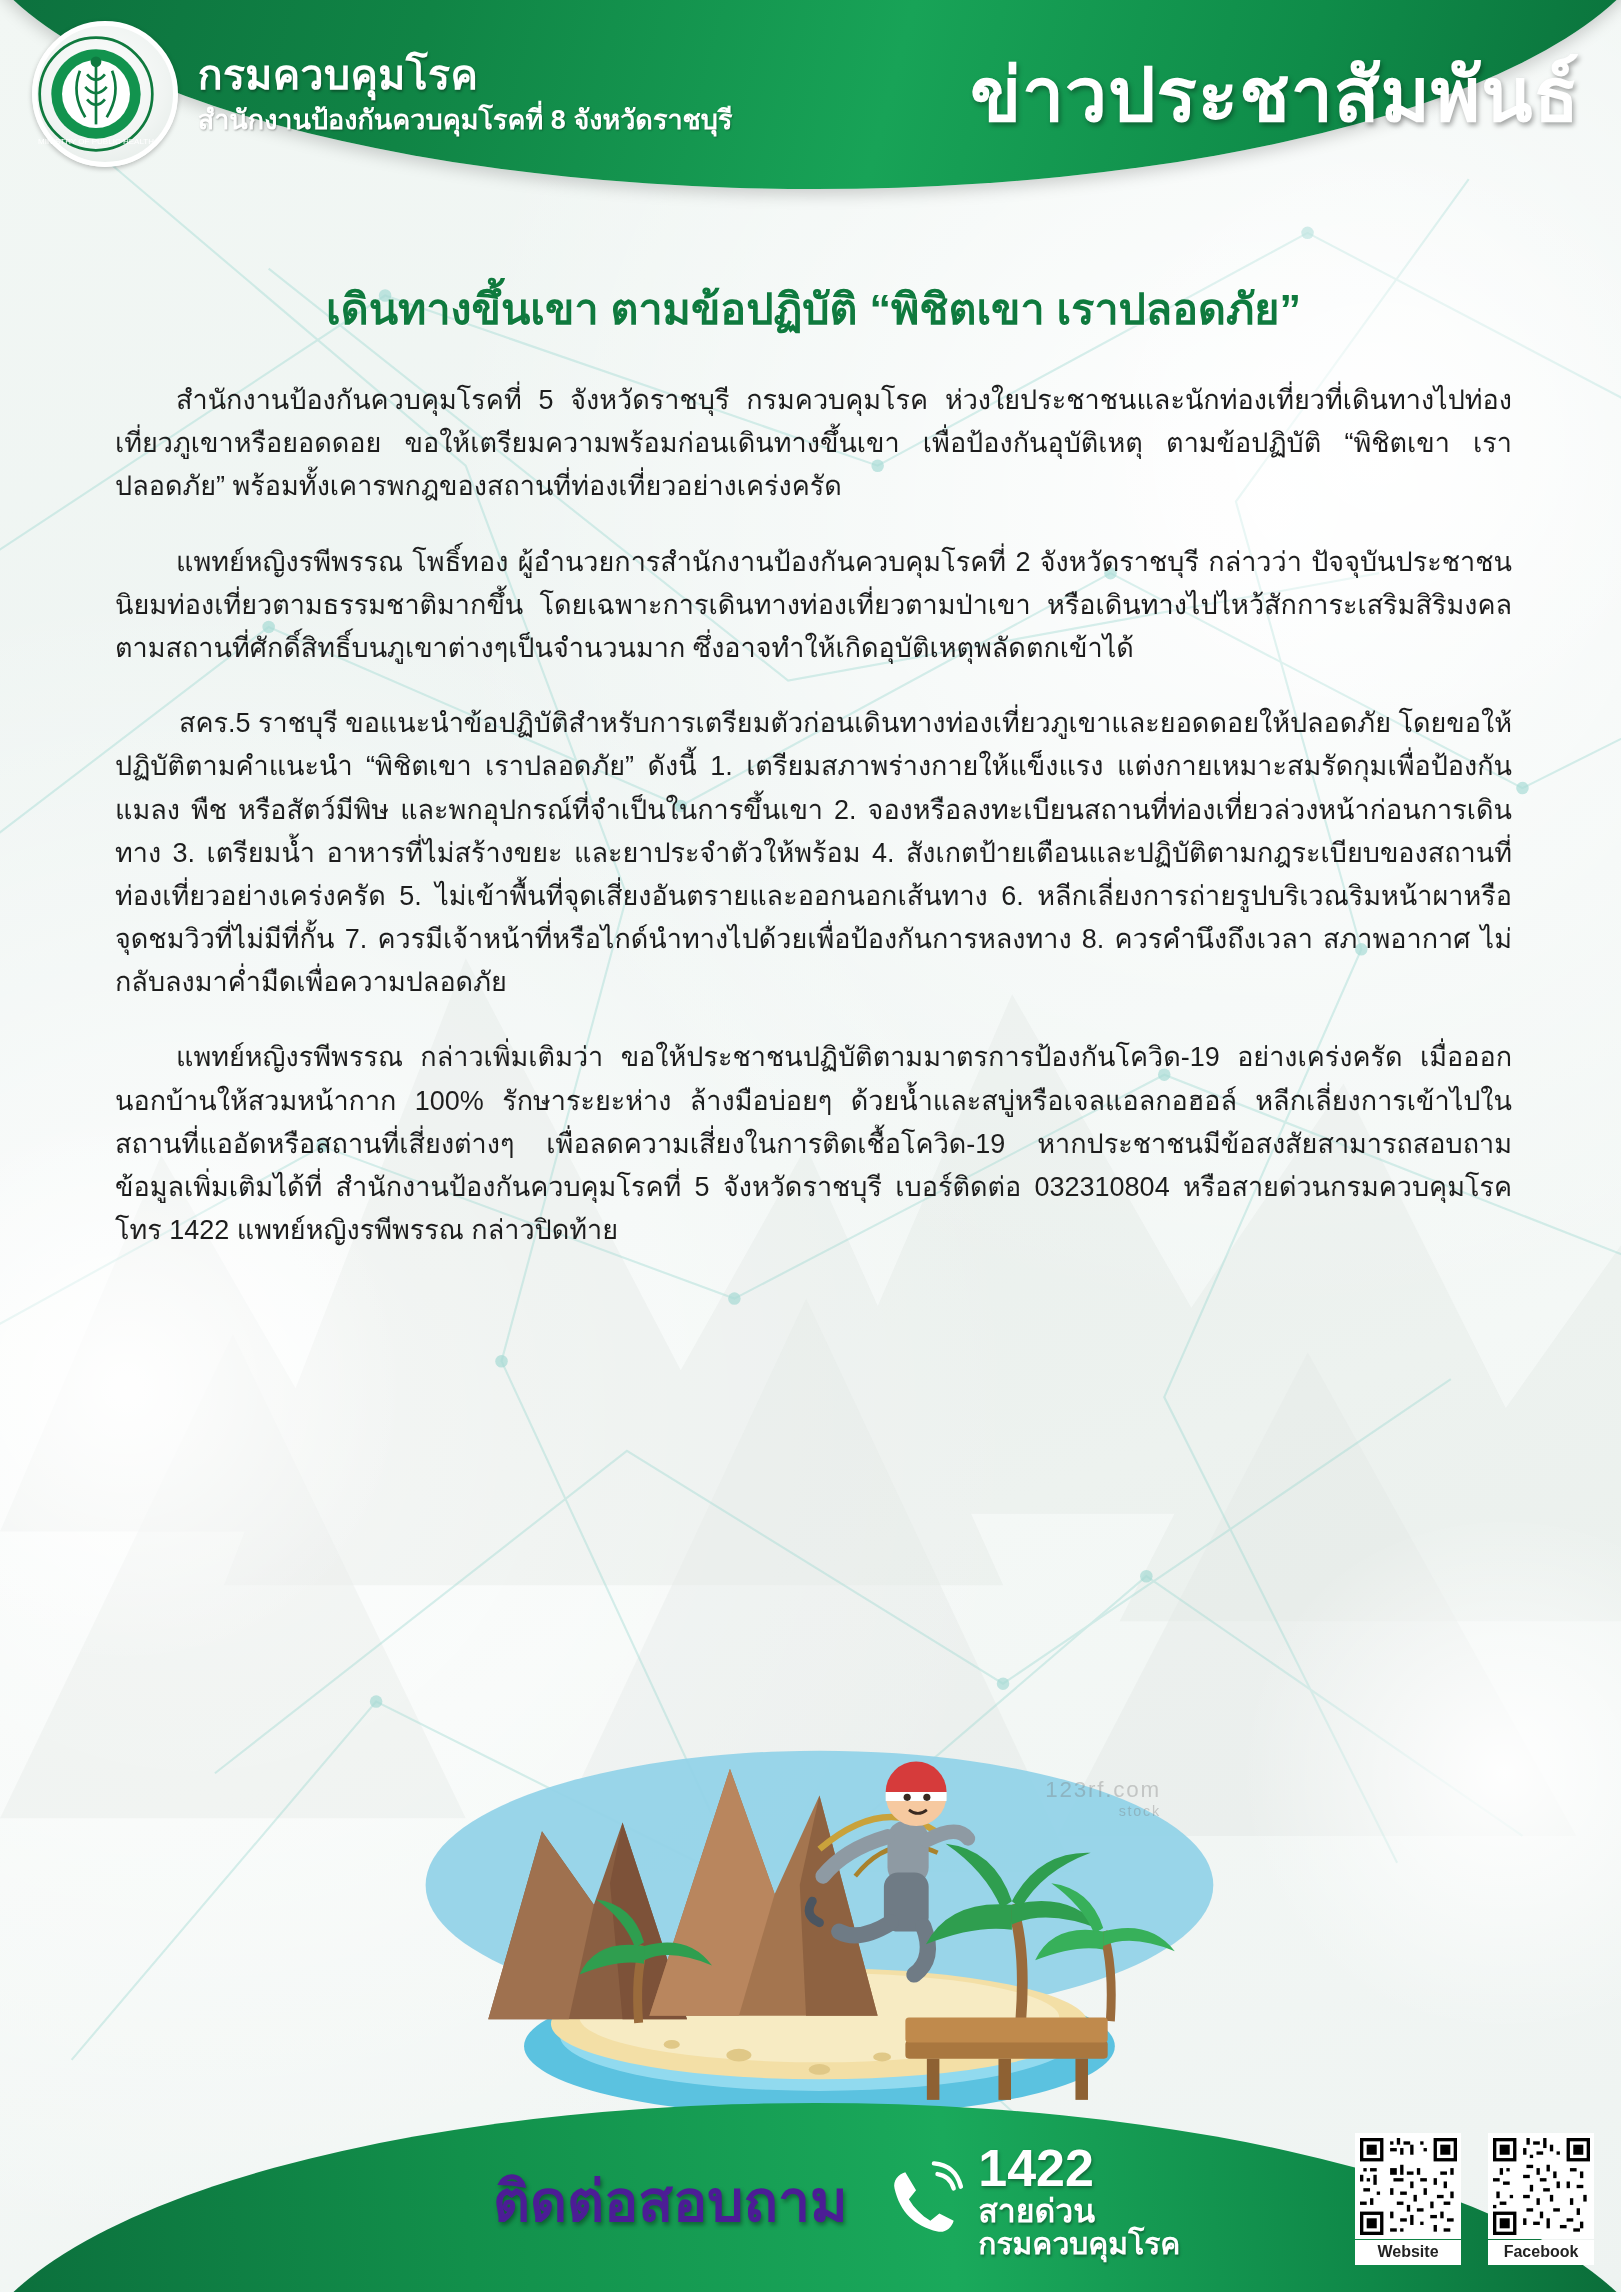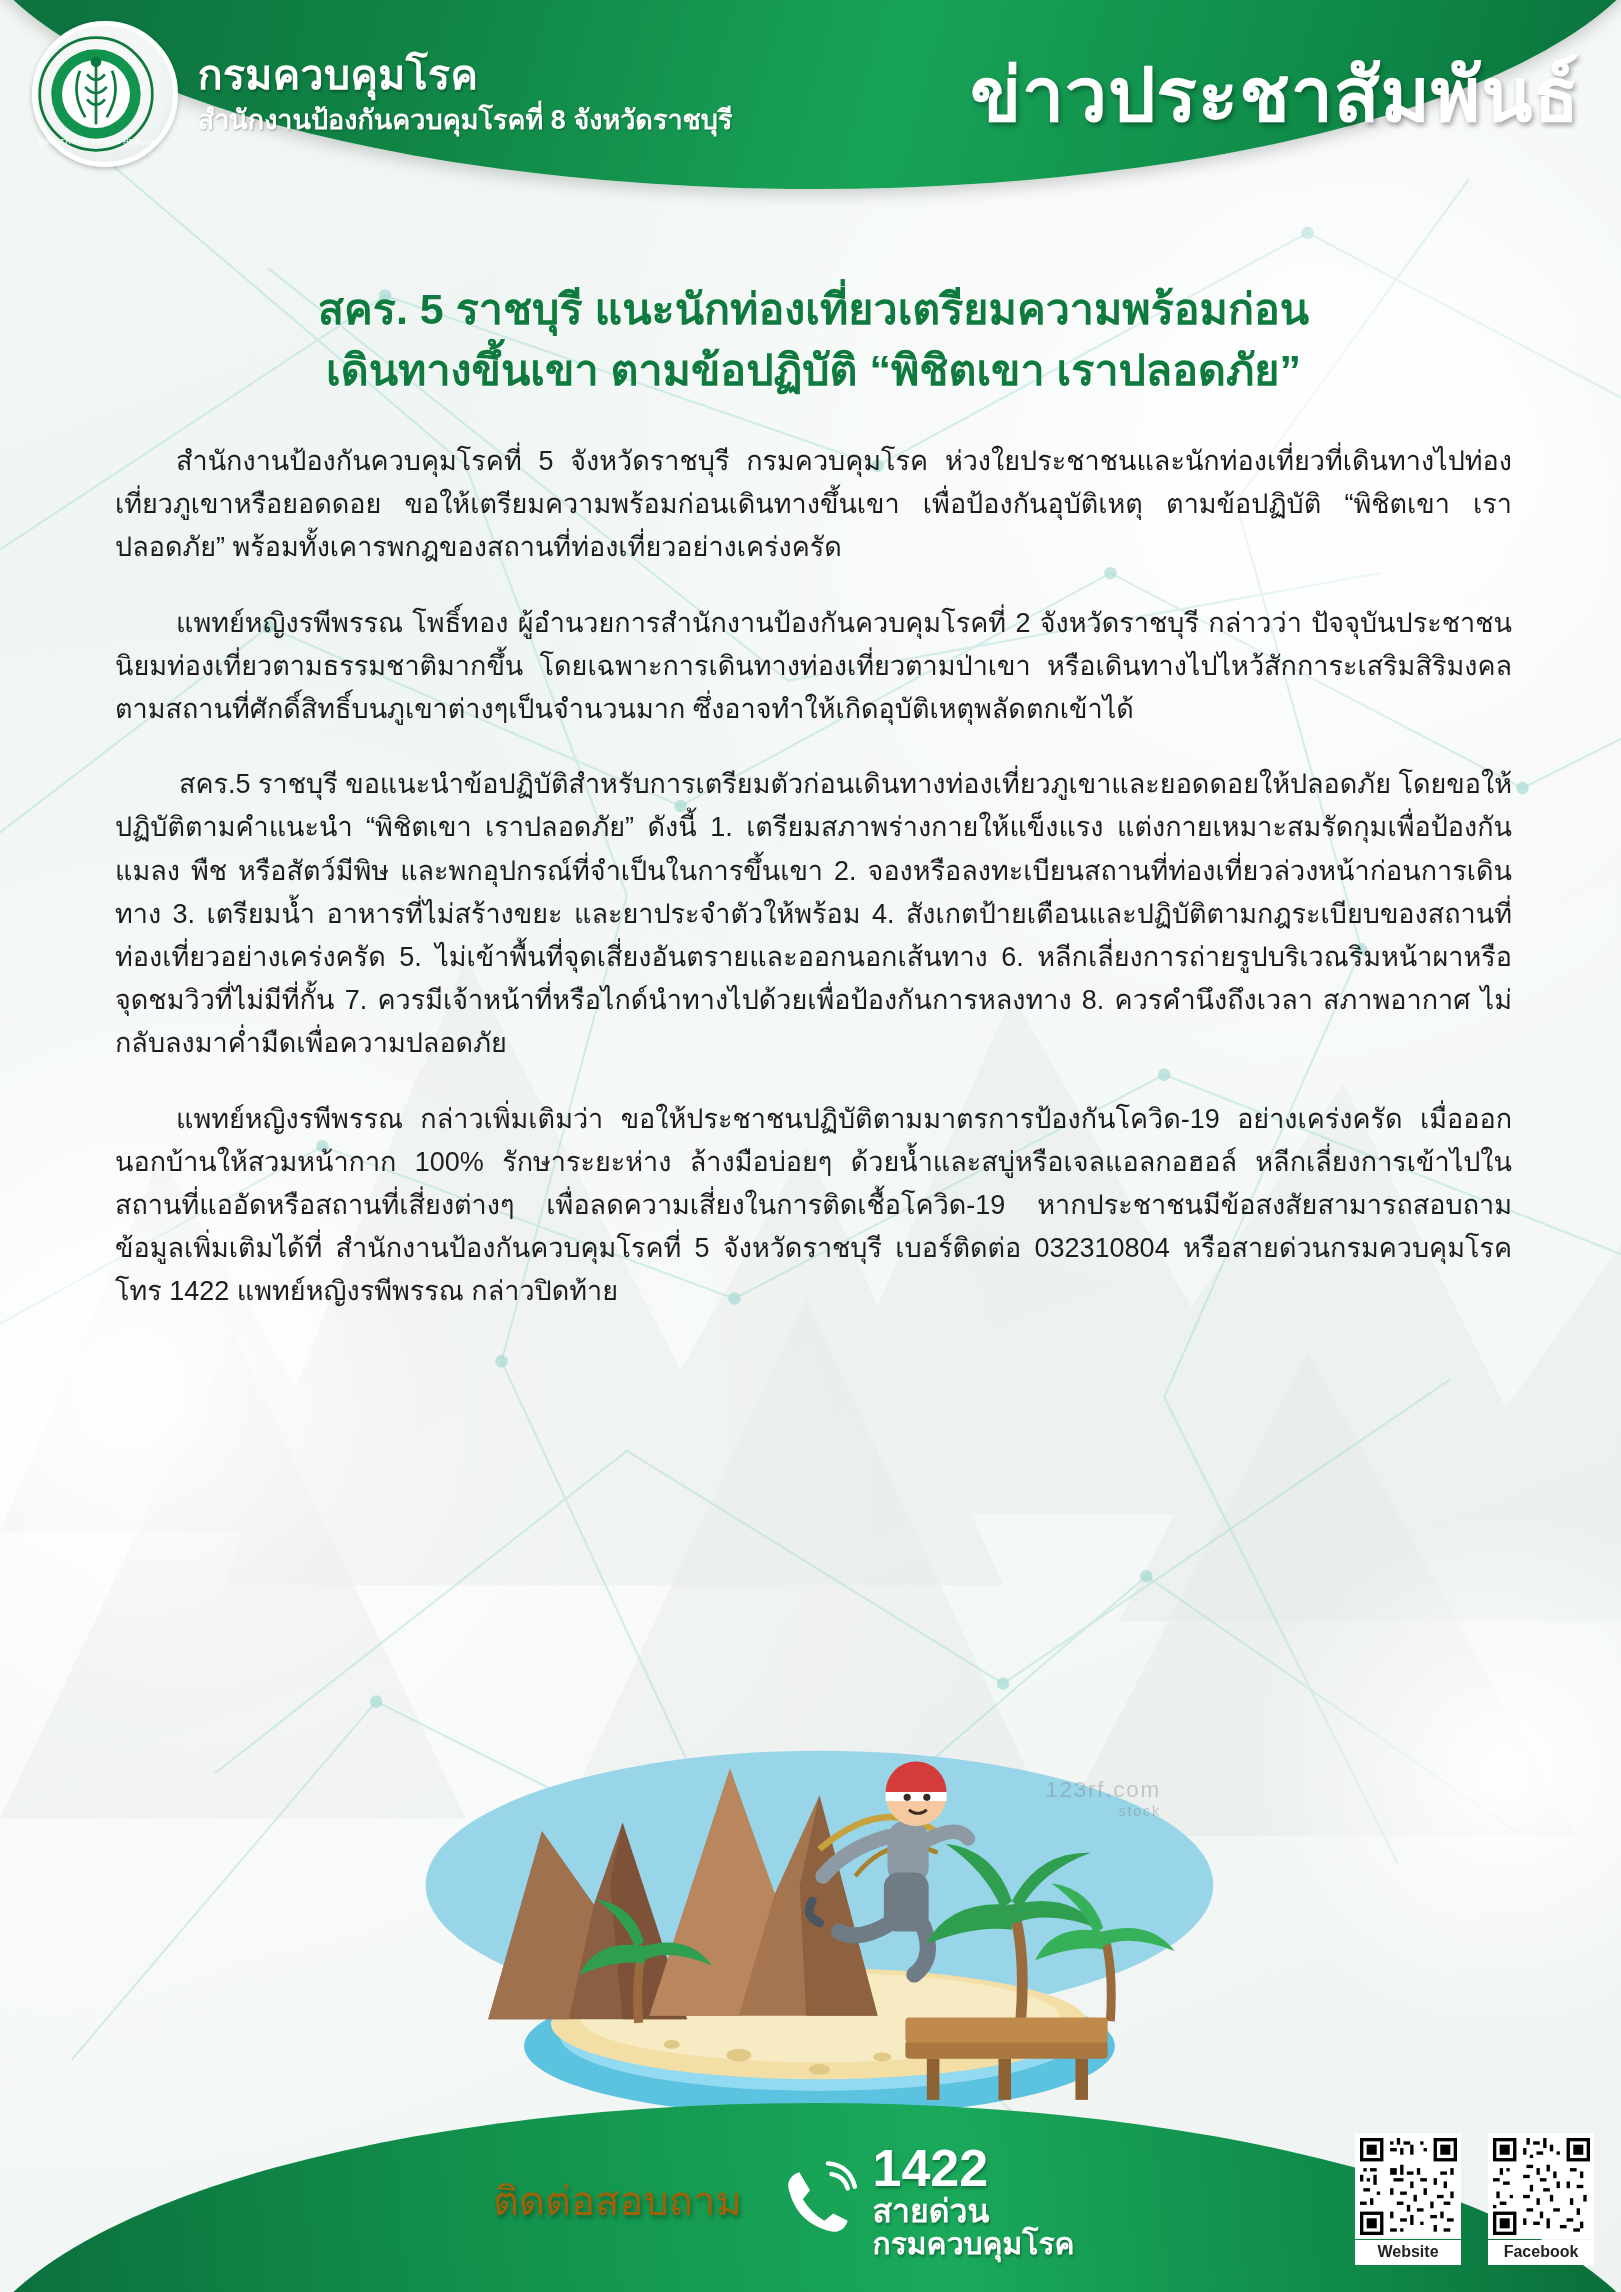--- a/index.html
+++ b/index.html
@@ -188,23 +188,23 @@
     position: absolute;
     left: 0; bottom: 0;
     width: 1621px;
     height: 179px;
     display: flex;
     align-items: center;
     padding: 0 27px 5.4px 27px;
     box-sizing: border-box;
   }
   .footer-contact {
-    color: #a16207;
-    font-size: 40px;
-    font-weight: normal;
+    color: #4c1d95;
+    font-size: 57px;
+    font-weight: bold;
     margin-left: 466px;
     text-shadow: 1.8px 2.7px 4.5px rgba(0,0,0,0.35);
     white-space: nowrap;
   }
   .hotline {
     display: flex;
     align-items: center;
     margin-left: 34px;
     color: #ffffff;
   }
@@ -329,21 +329,20 @@
       <div class="org-names">
         <div class="org-name-th">กรมควบคุมโรค</div>
         <div class="org-sub-th">สำนักงานป้องกันควบคุมโรคที่ 8 จังหวัดราชบุรี</div>
       </div>
       <div class="header-banner">ข่าวประชาสัมพันธ์</div>
     </div>
   </div>
 
   <div class="content">
     <h1 class="headline">
-      <span>สคร. 5 ราชบุรี แนะนักท่องเที่ยวเตรียมความพร้อมก่อน</span>
       <span class="line2">เดินทางขึ้นเขา ตามข้อปฏิบัติ “พิชิตเขา เราปลอดภัย”</span>
     </h1>
     <div class="body-text">
       <p class="para">สำนักงานป้องกันควบคุมโรคที่ 5 จังหวัดราชบุรี กรมควบคุมโรค ห่วงใยประชาชนและนักท่องเที่ยวที่เดินทางไปท่องเที่ยวภูเขาหรือยอดดอย ขอให้เตรียมความพร้อมก่อนเดินทางขึ้นเขา เพื่อป้องกันอุบัติเหตุ ตามข้อปฏิบัติ “พิชิตเขา เราปลอดภัย” พร้อมทั้งเคารพกฎของสถานที่ท่องเที่ยวอย่างเคร่งครัด</p>
       <p class="para">แพทย์หญิงรพีพรรณ โพธิ์ทอง ผู้อำนวยการสำนักงานป้องกันควบคุมโรคที่ 2 จังหวัดราชบุรี กล่าวว่า ปัจจุบันประชาชนนิยมท่องเที่ยวตามธรรมชาติมากขึ้น โดยเฉพาะการเดินทางท่องเที่ยวตามป่าเขา หรือเดินทางไปไหว้สักการะเสริมสิริมงคลตามสถานที่ศักดิ์สิทธิ์บนภูเขาต่างๆเป็นจำนวนมาก ซึ่งอาจทำให้เกิดอุบัติเหตุพลัดตกเข้าได้</p>
       <p class="para p3">สคร.5 ราชบุรี ขอแนะนำข้อปฏิบัติสำหรับการเตรียมตัวก่อนเดินทางท่องเที่ยวภูเขาและยอดดอยให้ปลอดภัย โดยขอให้ปฏิบัติตามคำแนะนำ “พิชิตเขา เราปลอดภัย” ดังนี้ 1. เตรียมสภาพร่างกายให้แข็งแรง แต่งกายเหมาะสมรัดกุมเพื่อป้องกันแมลง พืช หรือสัตว์มีพิษ และพกอุปกรณ์ที่จำเป็นในการขึ้นเขา 2. จองหรือลงทะเบียนสถานที่ท่องเที่ยวล่วงหน้าก่อนการเดินทาง 3. เตรียมน้ำ อาหารที่ไม่สร้างขยะ และยาประจำตัวให้พร้อม 4. สังเกตป้ายเตือนและปฏิบัติตามกฎระเบียบของสถานที่ท่องเที่ยวอย่างเคร่งครัด 5. ไม่เข้าพื้นที่จุดเสี่ยงอันตรายและออกนอกเส้นทาง  6. หลีกเลี่ยงการถ่ายรูปบริเวณริมหน้าผาหรือจุดชมวิวที่ไม่มีที่กั้น 7. ควรมีเจ้าหน้าที่หรือไกด์นำทางไปด้วยเพื่อป้องกันการหลงทาง 8. ควรคำนึงถึงเวลา สภาพอากาศ ไม่กลับลงมาค่ำมืดเพื่อความปลอดภัย</p>
       <p class="para">แพทย์หญิงรพีพรรณ กล่าวเพิ่มเติมว่า ขอให้ประชาชนปฏิบัติตามมาตรการป้องกันโควิด-19 อย่างเคร่งครัด เมื่อออกนอกบ้านให้สวมหน้ากาก 100% รักษาระยะห่าง ล้างมือบ่อยๆ ด้วยน้ำและสบู่หรือเจลแอลกอฮอล์ หลีกเลี่ยงการเข้าไปในสถานที่แออัดหรือสถานที่เสี่ยงต่างๆ เพื่อลดความเสี่ยงในการติดเชื้อโควิด-19 หากประชาชนมีข้อสงสัยสามารถสอบถามข้อมูลเพิ่มเติมได้ที่ สำนักงานป้องกันควบคุมโรคที่ 5 จังหวัดราชบุรี เบอร์ติดต่อ 032310804 หรือสายด่วนกรมควบคุมโรค โทร 1422 แพทย์หญิงรพีพรรณ กล่าวปิดท้าย</p>
     </div>
   </div>
 

